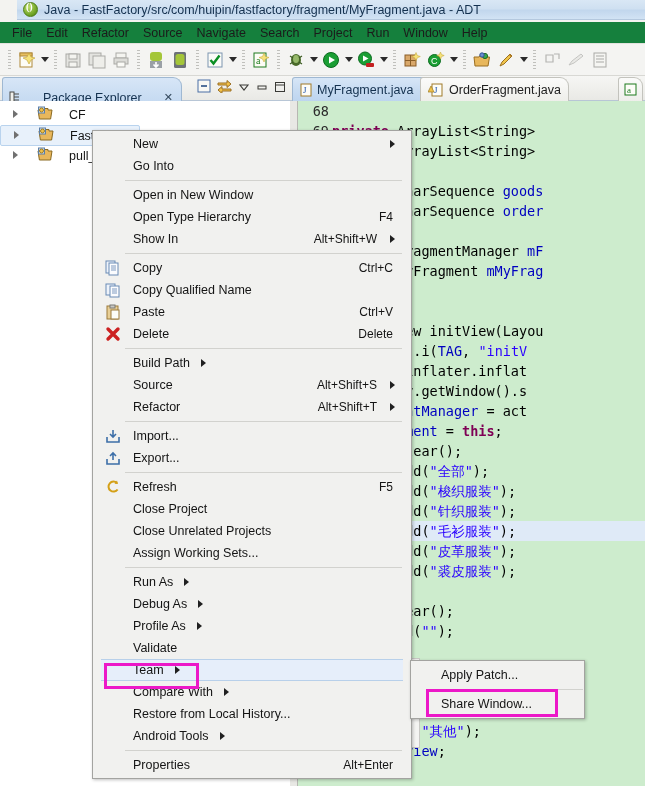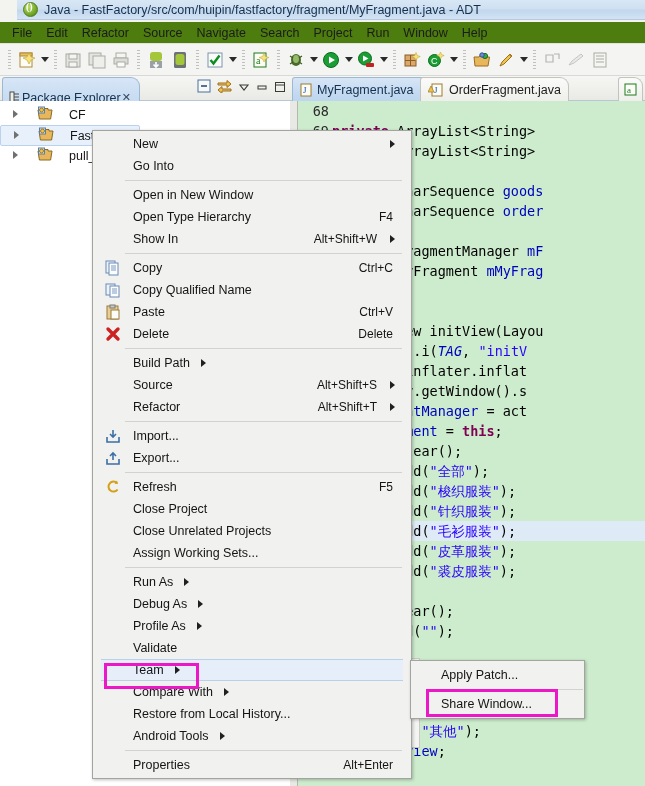--- a/index.html
+++ b/index.html
@@ -36,21 +36,21 @@
     font-family: "Liberation Serif", serif;
   }
   .title-text {
     font-size: 12.5px; color: #14314f; white-space: nowrap;
     font-family: "Liberation Sans", sans-serif;
   }
 
   
   .menubar {
     position: absolute; left: 0; top: 22px; width: 645px; height: 22px;
-    background: #4d7c0f;
+    background: #15803d;
     display: flex; align-items: center; padding-left: 5px;
     border-bottom: 1px solid #e2e2de;
   }
   .menubar-item {
     font-size: 12.5px; color: #1b1b1b; padding: 2px 7px;
     white-space: nowrap; cursor: default;
   }
 
   
   .toolbar {
@@ -88,21 +88,21 @@
     position: absolute; left: 0; top: 0; width: 290px; height: 25px;
     background: linear-gradient(to bottom, #f6f6f4, #e9e9e5);
     border-bottom: 1px solid #b8c6d6;
   }
   .lp-tab {
     position: absolute; left: 2px; top: 1px; height: 40px;
     padding: 0 8px 0 6px;
     background: linear-gradient(to bottom, #d7e6f7 0%, #c8dcf2 50%, #bdd5ef 100%);
     border: 1px solid #9fb8d2; border-bottom: none;
     border-radius: 3px 9px 0 0;
-    display: flex; align-items: center; gap: 1px;
+    display: flex; align-items: center; gap: 22px;
     font-size: 12.5px; color: #14314f; white-space: nowrap;
   }
   .lp-tab-close { font-size: 11px; color: #33485c; }
   .lp-tools {
     position: absolute; right: 4px; top: 3px;
     display: flex; align-items: center; gap: 6px;
   }
   .lp-tree {
     position: absolute; left: 0; top: 25px; width: 290px; bottom: 0;
     background: #ffffff; padding-top: 4px;
@@ -175,21 +175,21 @@
   .hl-line {
     position: absolute; left: 42px; right: 0; height: 20px;
     background: #dfeaf7;
   }
   .kw { color: #7f0055; font-weight: bold; }
   .ty { color: #000000; }
   .va { color: #0000c0; }
   .st { color: #2a00ff; }
   .fl { color: #0000c0; }
   .an { color: #646464; }
-  .it { color: #0000c0; font-style: italic; }
+  .it { color: #0000c0; }
 
   
   .ctxmenu {
     position: absolute; left: 92px; top: 130px; width: 320px;
     background: #f1f1ef;
     border: 1px solid #a3a3a0;
     box-shadow: 1px 1px 3px rgba(0,0,0,0.25);
     padding: 2px 8px;
     z-index: 50;
   }

